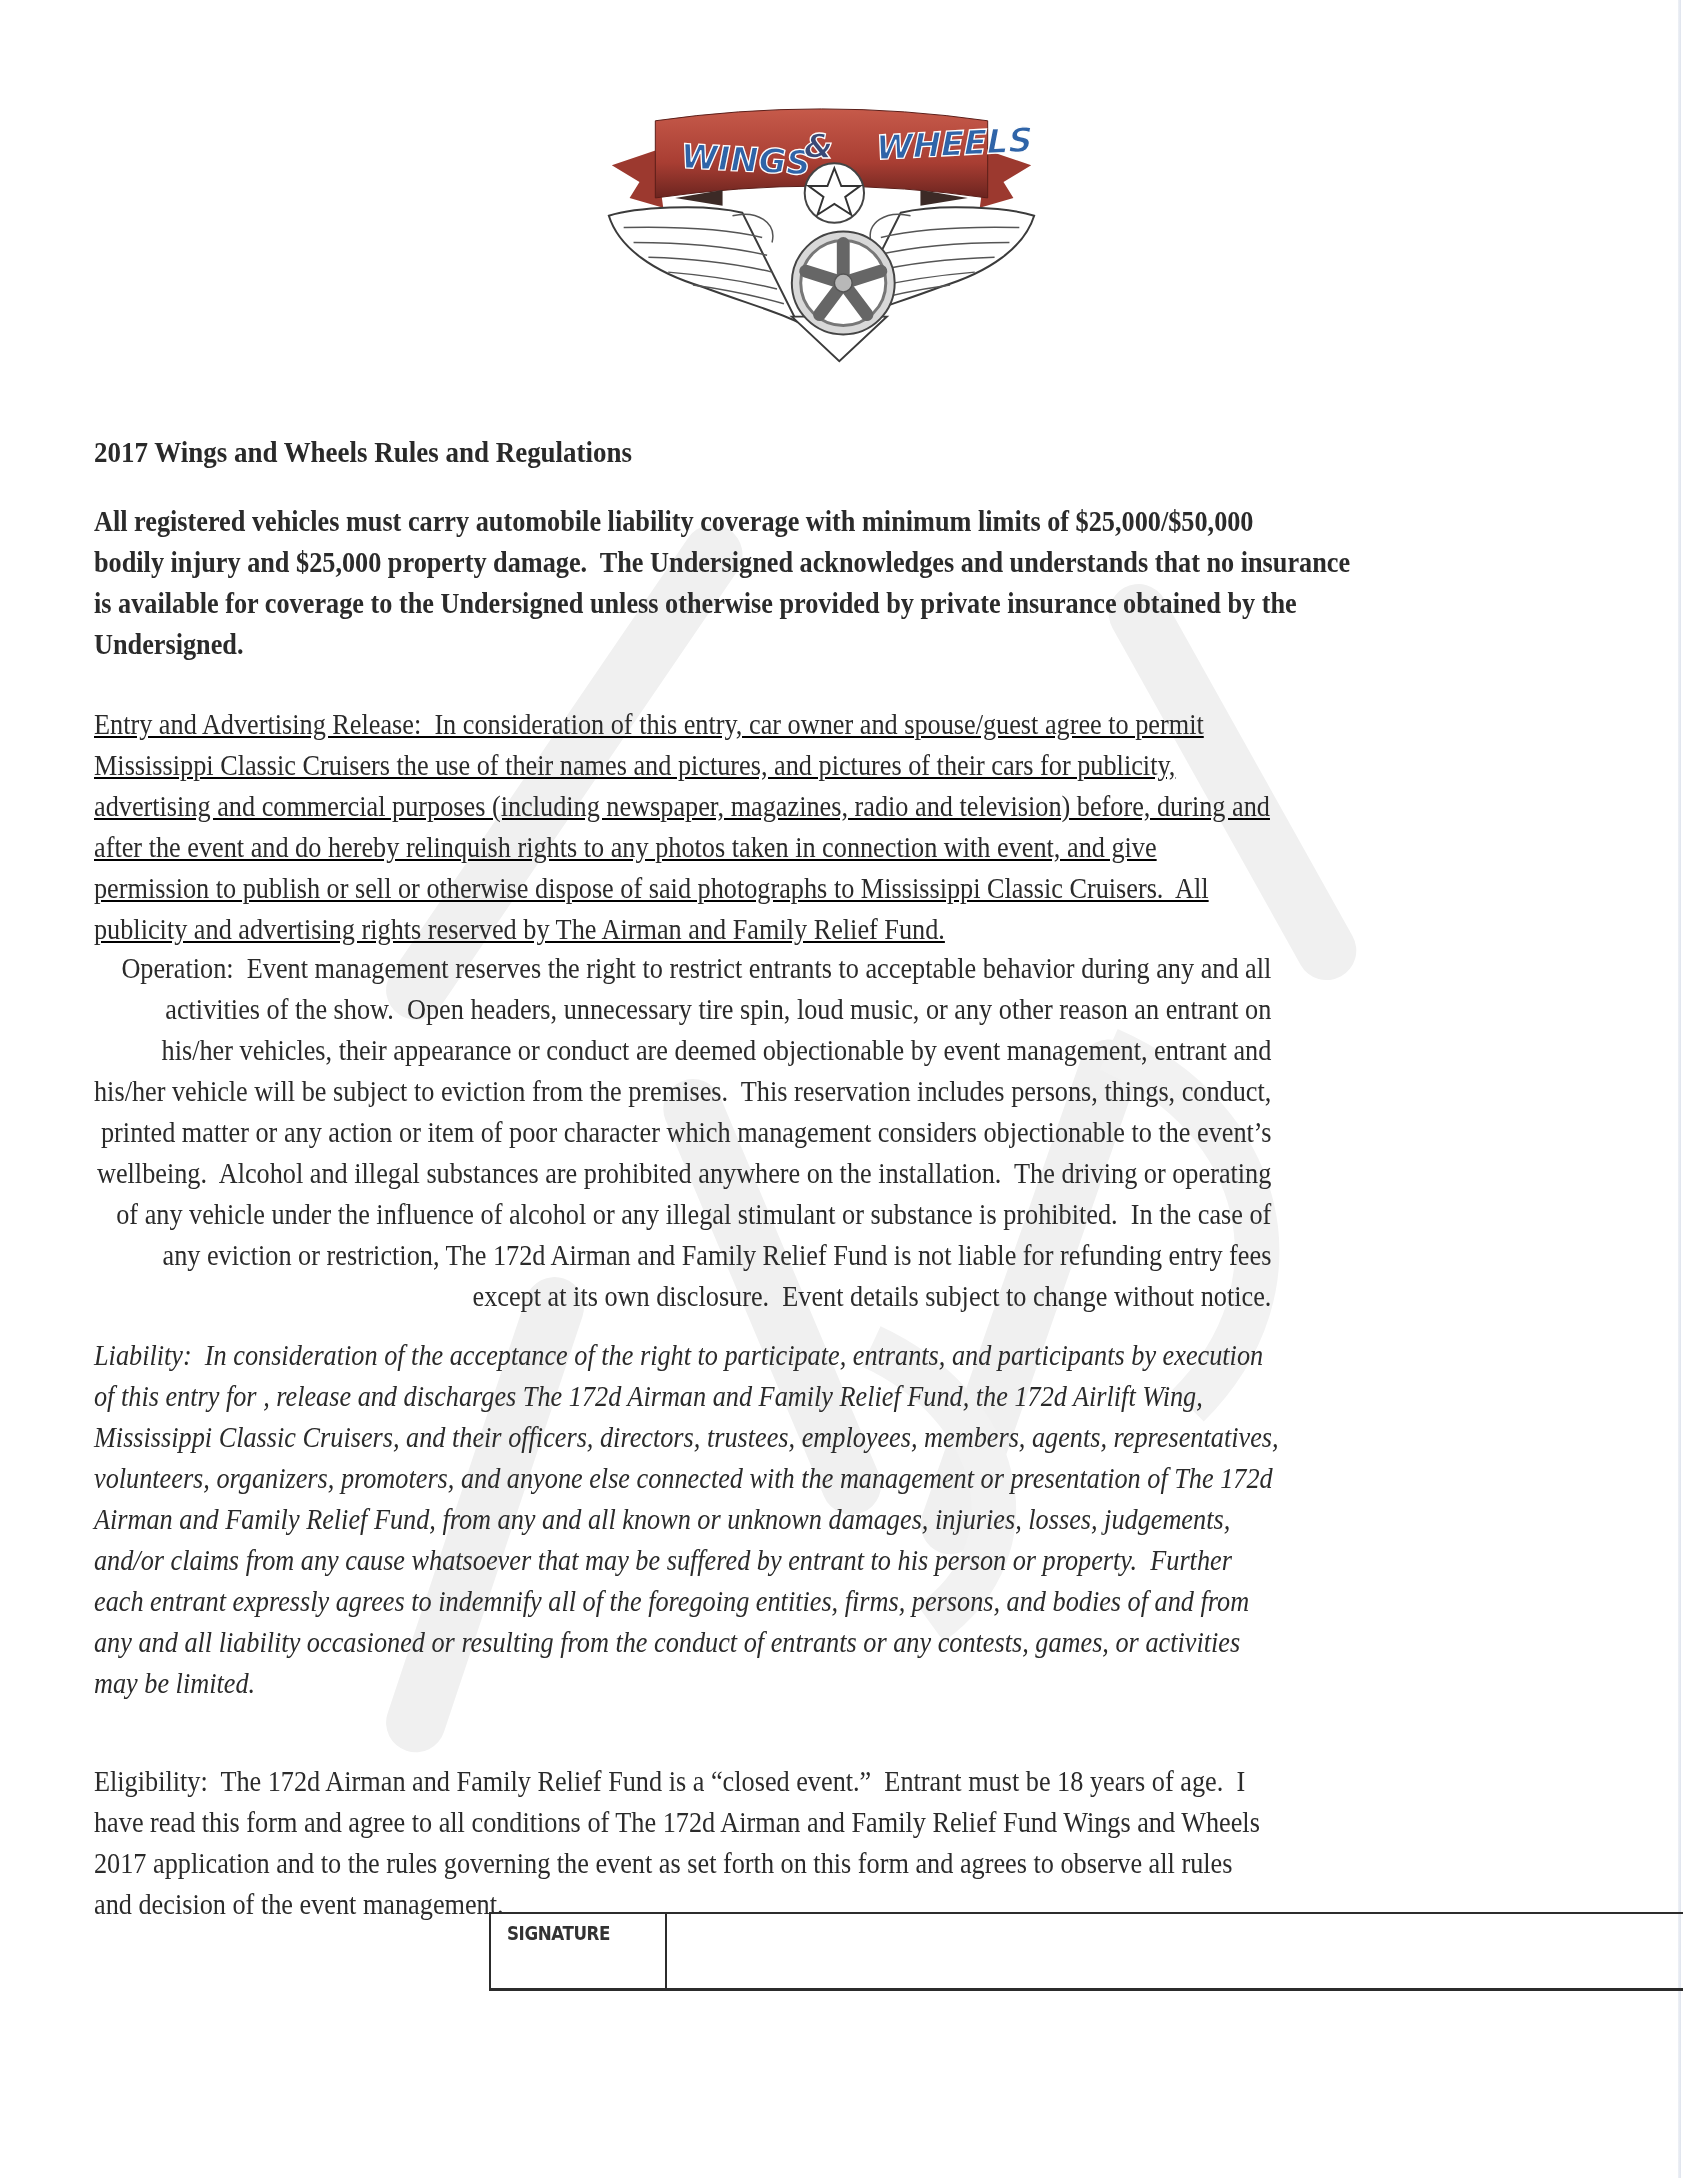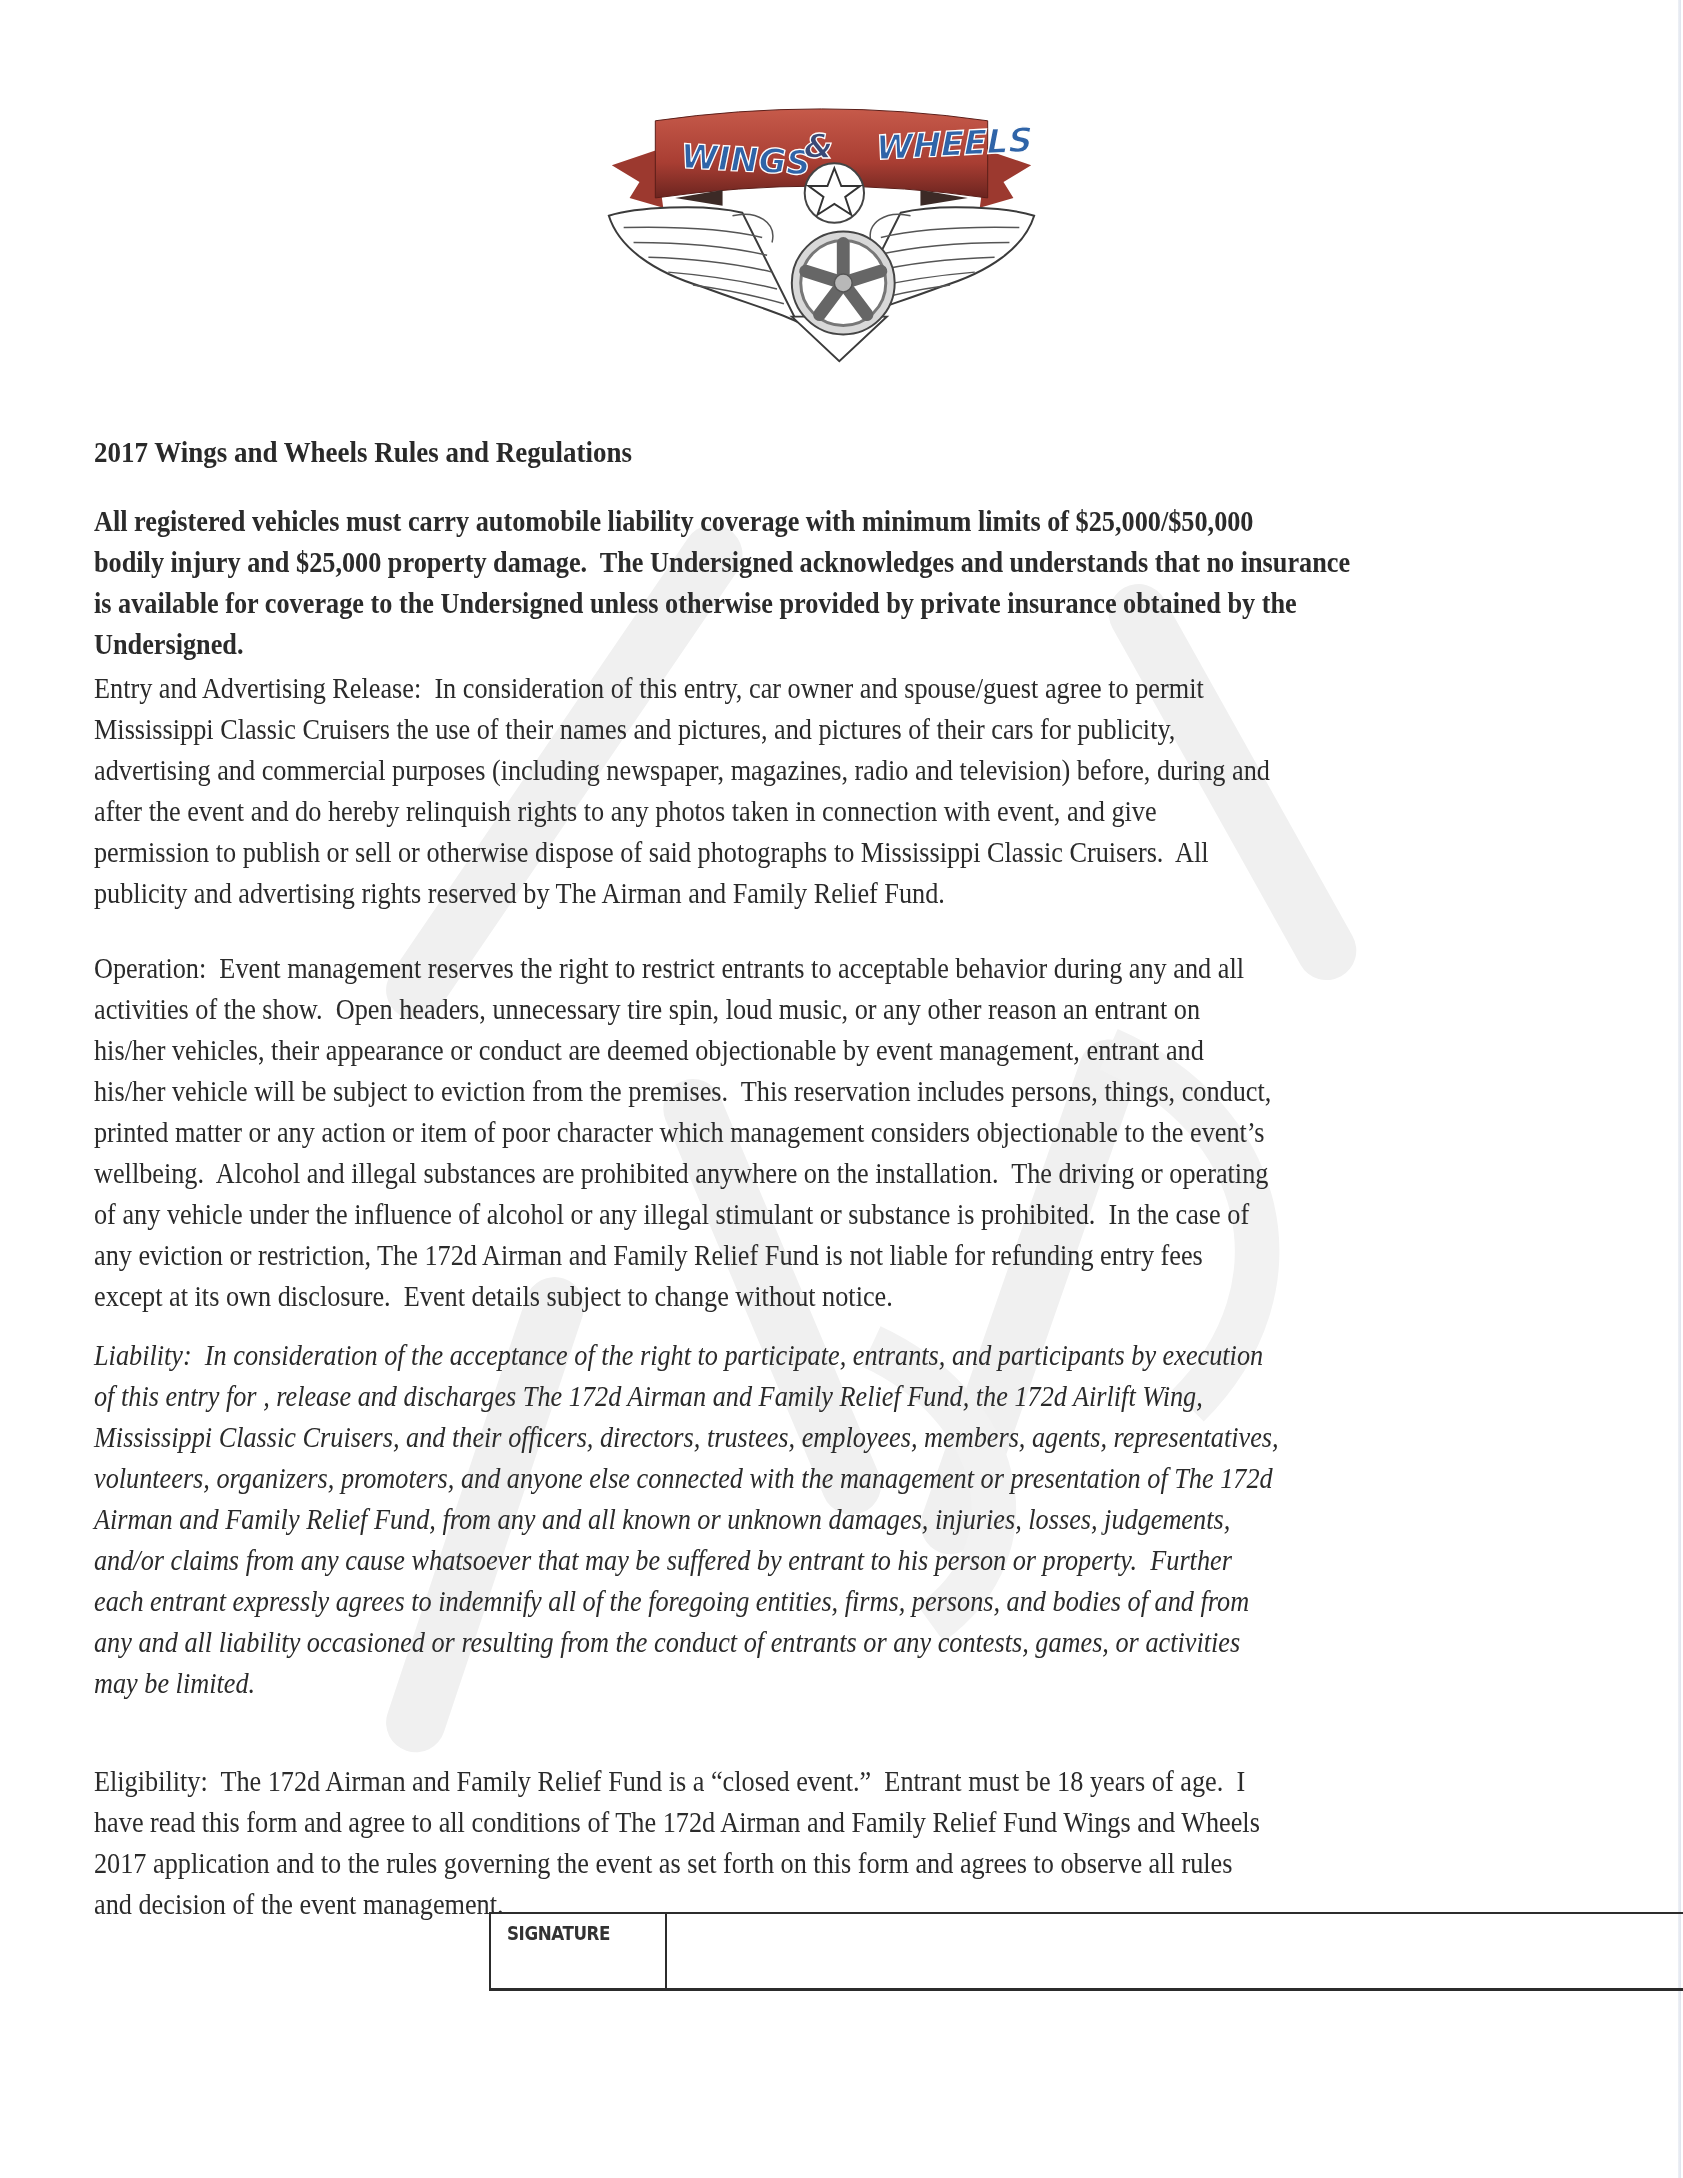--- a/index.html
+++ b/index.html
@@ -137,30 +137,30 @@
 
   <div class="heading">2017 Wings and Wheels Rules and Regulations</div>
 
   <div class="para" style="top:501px;font-weight:bold;">
     <span class="line">All registered vehicles must carry automobile liability coverage with minimum limits of $25,000/$50,000</span>
     <span class="line">bodily injury and $25,000 property damage.  The Undersigned acknowledges and understands that no insurance</span>
     <span class="line">is available for coverage to the Undersigned unless otherwise provided by private insurance obtained by the</span>
     <span class="line">Undersigned.</span>
   </div>
 
-  <div class="para" style="top:668px;">
+  <div class="para" style="top:704px;text-decoration:underline;">
     <span class="line">Entry and Advertising Release:  In consideration of this entry, car owner and spouse/guest agree to permit</span>
     <span class="line">Mississippi Classic Cruisers the use of their names and pictures, and pictures of their cars for publicity,</span>
     <span class="line">advertising and commercial purposes (including newspaper, magazines, radio and television) before, during and</span>
     <span class="line">after the event and do hereby relinquish rights to any photos taken in connection with event, and give</span>
     <span class="line">permission to publish or sell or otherwise dispose of said photographs to Mississippi Classic Cruisers.  All</span>
     <span class="line">publicity and advertising rights reserved by The Airman and Family Relief Fund.</span>
   </div>
 
-  <div class="para" style="top:948px;">
+  <div class="para" style="top:948px;text-align:right;">
     <span class="line">Operation:  Event management reserves the right to restrict entrants to acceptable behavior during any and all</span>
     <span class="line">activities of the show.  Open headers, unnecessary tire spin, loud music, or any other reason an entrant on</span>
     <span class="line">his/her vehicles, their appearance or conduct are deemed objectionable by event management, entrant and</span>
     <span class="line">his/her vehicle will be subject to eviction from the premises.  This reservation includes persons, things, conduct,</span>
     <span class="line">printed matter or any action or item of poor character which management considers objectionable to the event’s</span>
     <span class="line">wellbeing.  Alcohol and illegal substances are prohibited anywhere on the installation.  The driving or operating</span>
     <span class="line">of any vehicle under the influence of alcohol or any illegal stimulant or substance is prohibited.  In the case of</span>
     <span class="line">any eviction or restriction, The 172d Airman and Family Relief Fund is not liable for refunding entry fees</span>
     <span class="line">except at its own disclosure.  Event details subject to change without notice.</span>
   </div>

